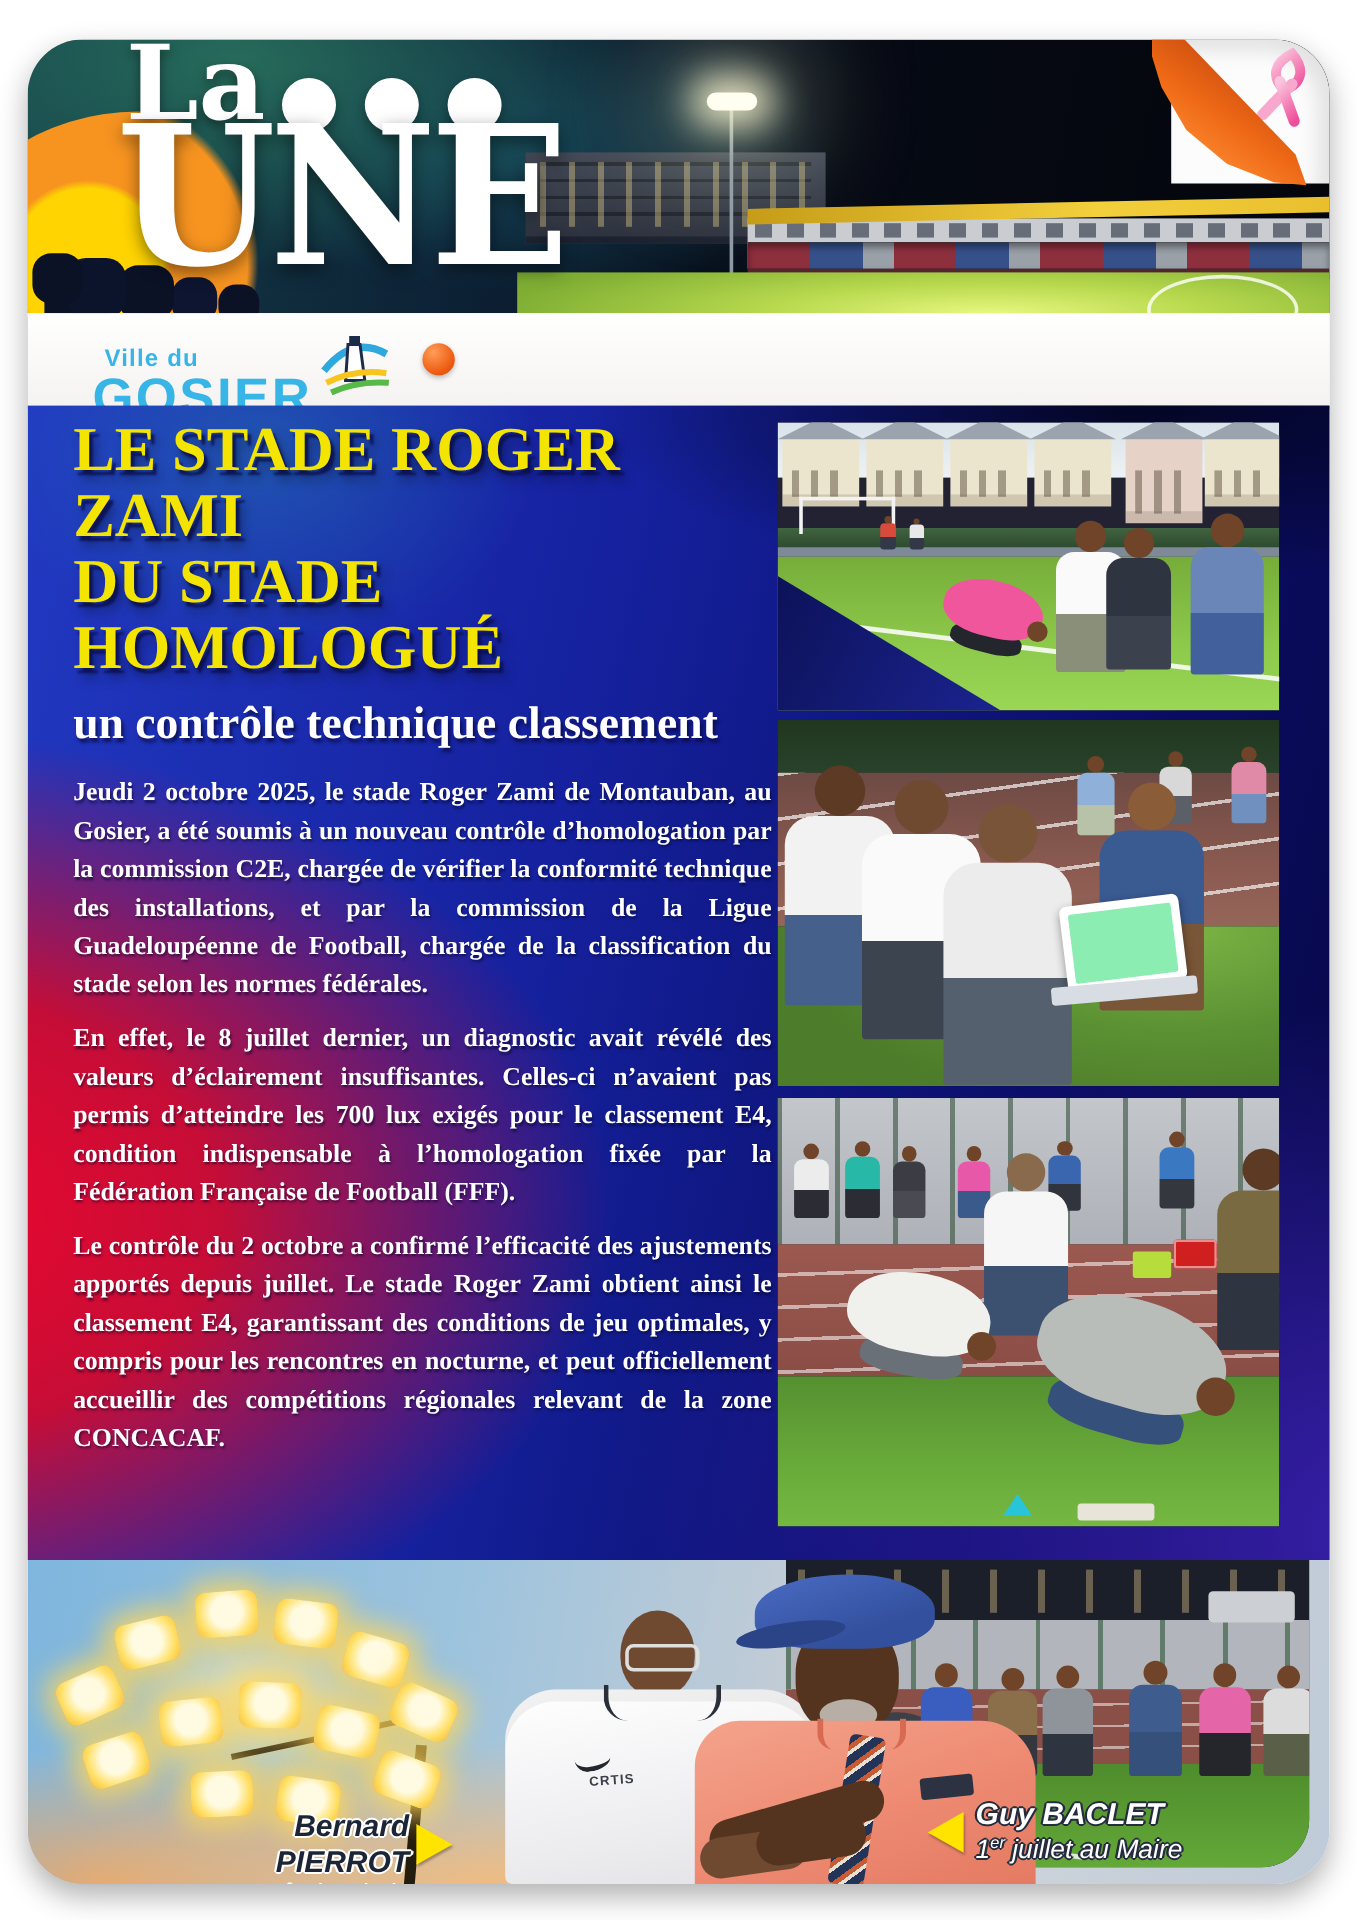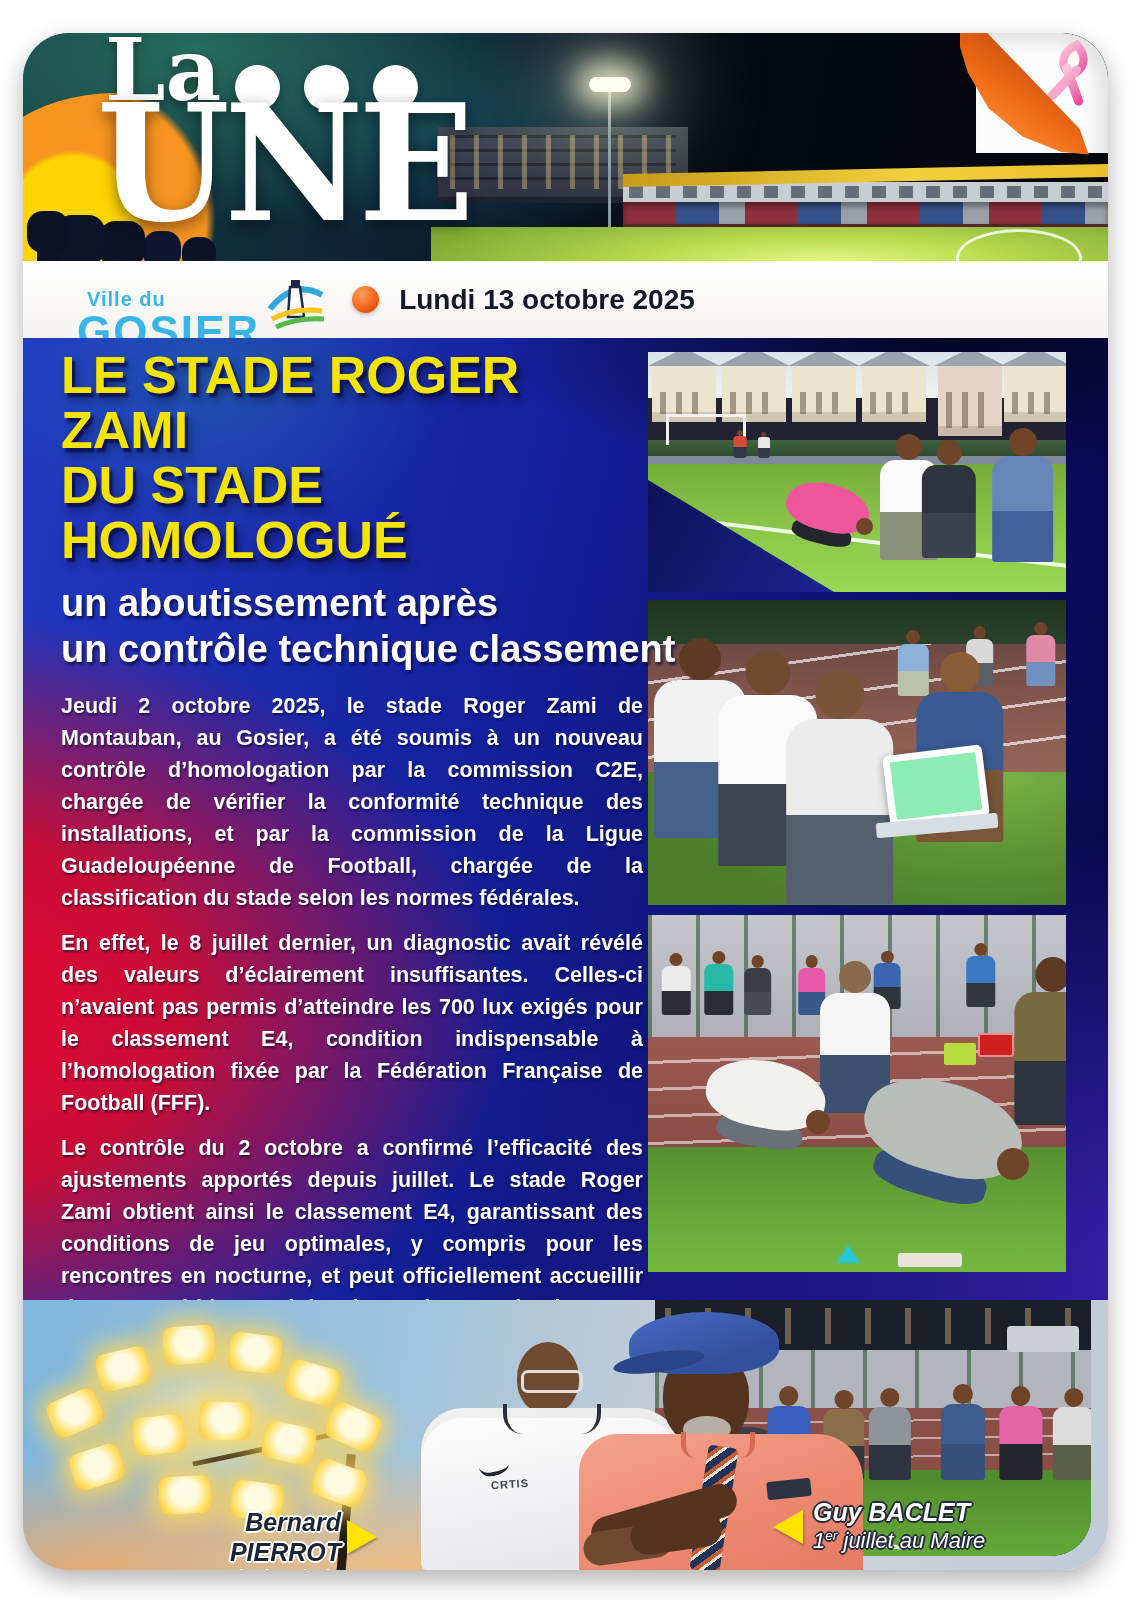--- a/index.html
+++ b/index.html
@@ -100,21 +100,21 @@
   
   .main{
     position:absolute;left:0;top:305px;width:100%;height:962px;overflow:hidden;
     background:
       radial-gradient(95% 70% at -12% 70%, #f2062e 0%, #c60d36 28%, rgba(170,10,50,0) 60%),
       radial-gradient(60% 22% at 85% 0%, rgba(2,4,22,.85) 0%, rgba(2,4,22,0) 70%),
       radial-gradient(35% 30% at 18% 4%, rgba(40,150,170,.35) 0%, rgba(40,150,170,0) 60%),
       radial-gradient(120% 85% at 112% 98%, #3d22b6 0%, rgba(61,34,182,0) 55%),
       linear-gradient(103deg,#2139c2 0%,#15219e 40%,#0a0c62 78%,#070843 100%);
   }
-  .col{position:absolute;left:38px;top:10px;width:582px;z-index:5;}
+  .col{position:absolute;left:38px;top:10px;width:582px;z-index:5;font-family:Liberation Serif, serif;}
   .headline{
     color:#f4e402;font-size:52px;line-height:55px;font-weight:bold;letter-spacing:0;
     text-shadow:3px 4px 2px rgba(10,12,70,.8), 5px 8px 10px rgba(0,0,0,.35);
   }
   .subhead{
     margin-top:12px;color:#ffffff;font-size:38px;line-height:46px;font-weight:bold;width:780px;
     text-shadow:2px 3px 3px rgba(8,10,60,.75);
   }
   .paras{margin-top:18px;width:582px;}
   .paras p{
@@ -321,21 +321,20 @@
       <div class="l2">GOSIER</div>
     </div>
     <svg class="lighthouse" width="62" height="56" viewBox="0 0 62 56">
       <path d="M6 34 Q30 4 58 20" stroke="#2fa8dd" stroke-width="6" fill="none"></path>
       <path d="M26 12 L36 12 L40 42 L24 42 Z" fill="#ffffff" stroke="#1c2b4a" stroke-width="2.5"></path>
       <rect x="27" y="5" width="9" height="8" fill="#1c2b4a"></rect>
       <path d="M8 44 Q32 32 58 36" stroke="#f7c51e" stroke-width="5" fill="none"></path>
       <path d="M12 52 Q34 42 60 44" stroke="#57b947" stroke-width="5" fill="none"></path>
     </svg>
     <div class="dot-orange"></div>
-    <div class="date">Lundi 13 octobre 2025</div>
   </div>
 
   <div class="main">
 
     <div class="ph ph1">
       <div class="layer sky"></div>
       <div class="house" style="left:4px"></div>
       <div class="house" style="left:74px"></div>
       <div class="house" style="left:144px"></div>
       <div class="house" style="left:214px"></div>
@@ -388,21 +387,20 @@
       <div class="layer cone"></div>
       <div class="layer plate"></div>
     </div>
 
     <div class="col">
       <div class="headline">
         <div>LE STADE ROGER ZAMI</div>
         <div>DU STADE HOMOLOGUÉ</div>
       </div>
       <div class="subhead">
-        <div>un aboutissement après</div>
         <div>un contrôle technique classement</div>
       </div>
       <div class="paras">
         <p>Jeudi 2 octobre 2025, le stade Roger Zami de Montauban, au Gosier, a été soumis à un nouveau contrôle d’homologation par la commission C2E, chargée de vérifier la conformité technique des installations, et par la commission de la Ligue Guadeloupéenne de Football, chargée de la classification du stade selon les normes fédérales.</p>
         <p>En effet, le 8 juillet dernier, un diagnostic avait révélé des valeurs d’éclairement insuffisantes. Celles-ci n’avaient pas permis d’atteindre les 700 lux exigés pour le classement E4, condition indispensable à l’homologation fixée par la Fédération Française de Football (FFF).</p>
         <p>Le contrôle du 2 octobre a confirmé l’efficacité des ajustements apportés depuis juillet. Le stade Roger Zami obtient ainsi le classement E4, garantissant des conditions de jeu optimales, y compris pour les rencontres en nocturne, et peut officiellement accueillir des compétitions régionales relevant de la zone CONCACAF.</p>
 
       </div>
     </div>
   </div>

